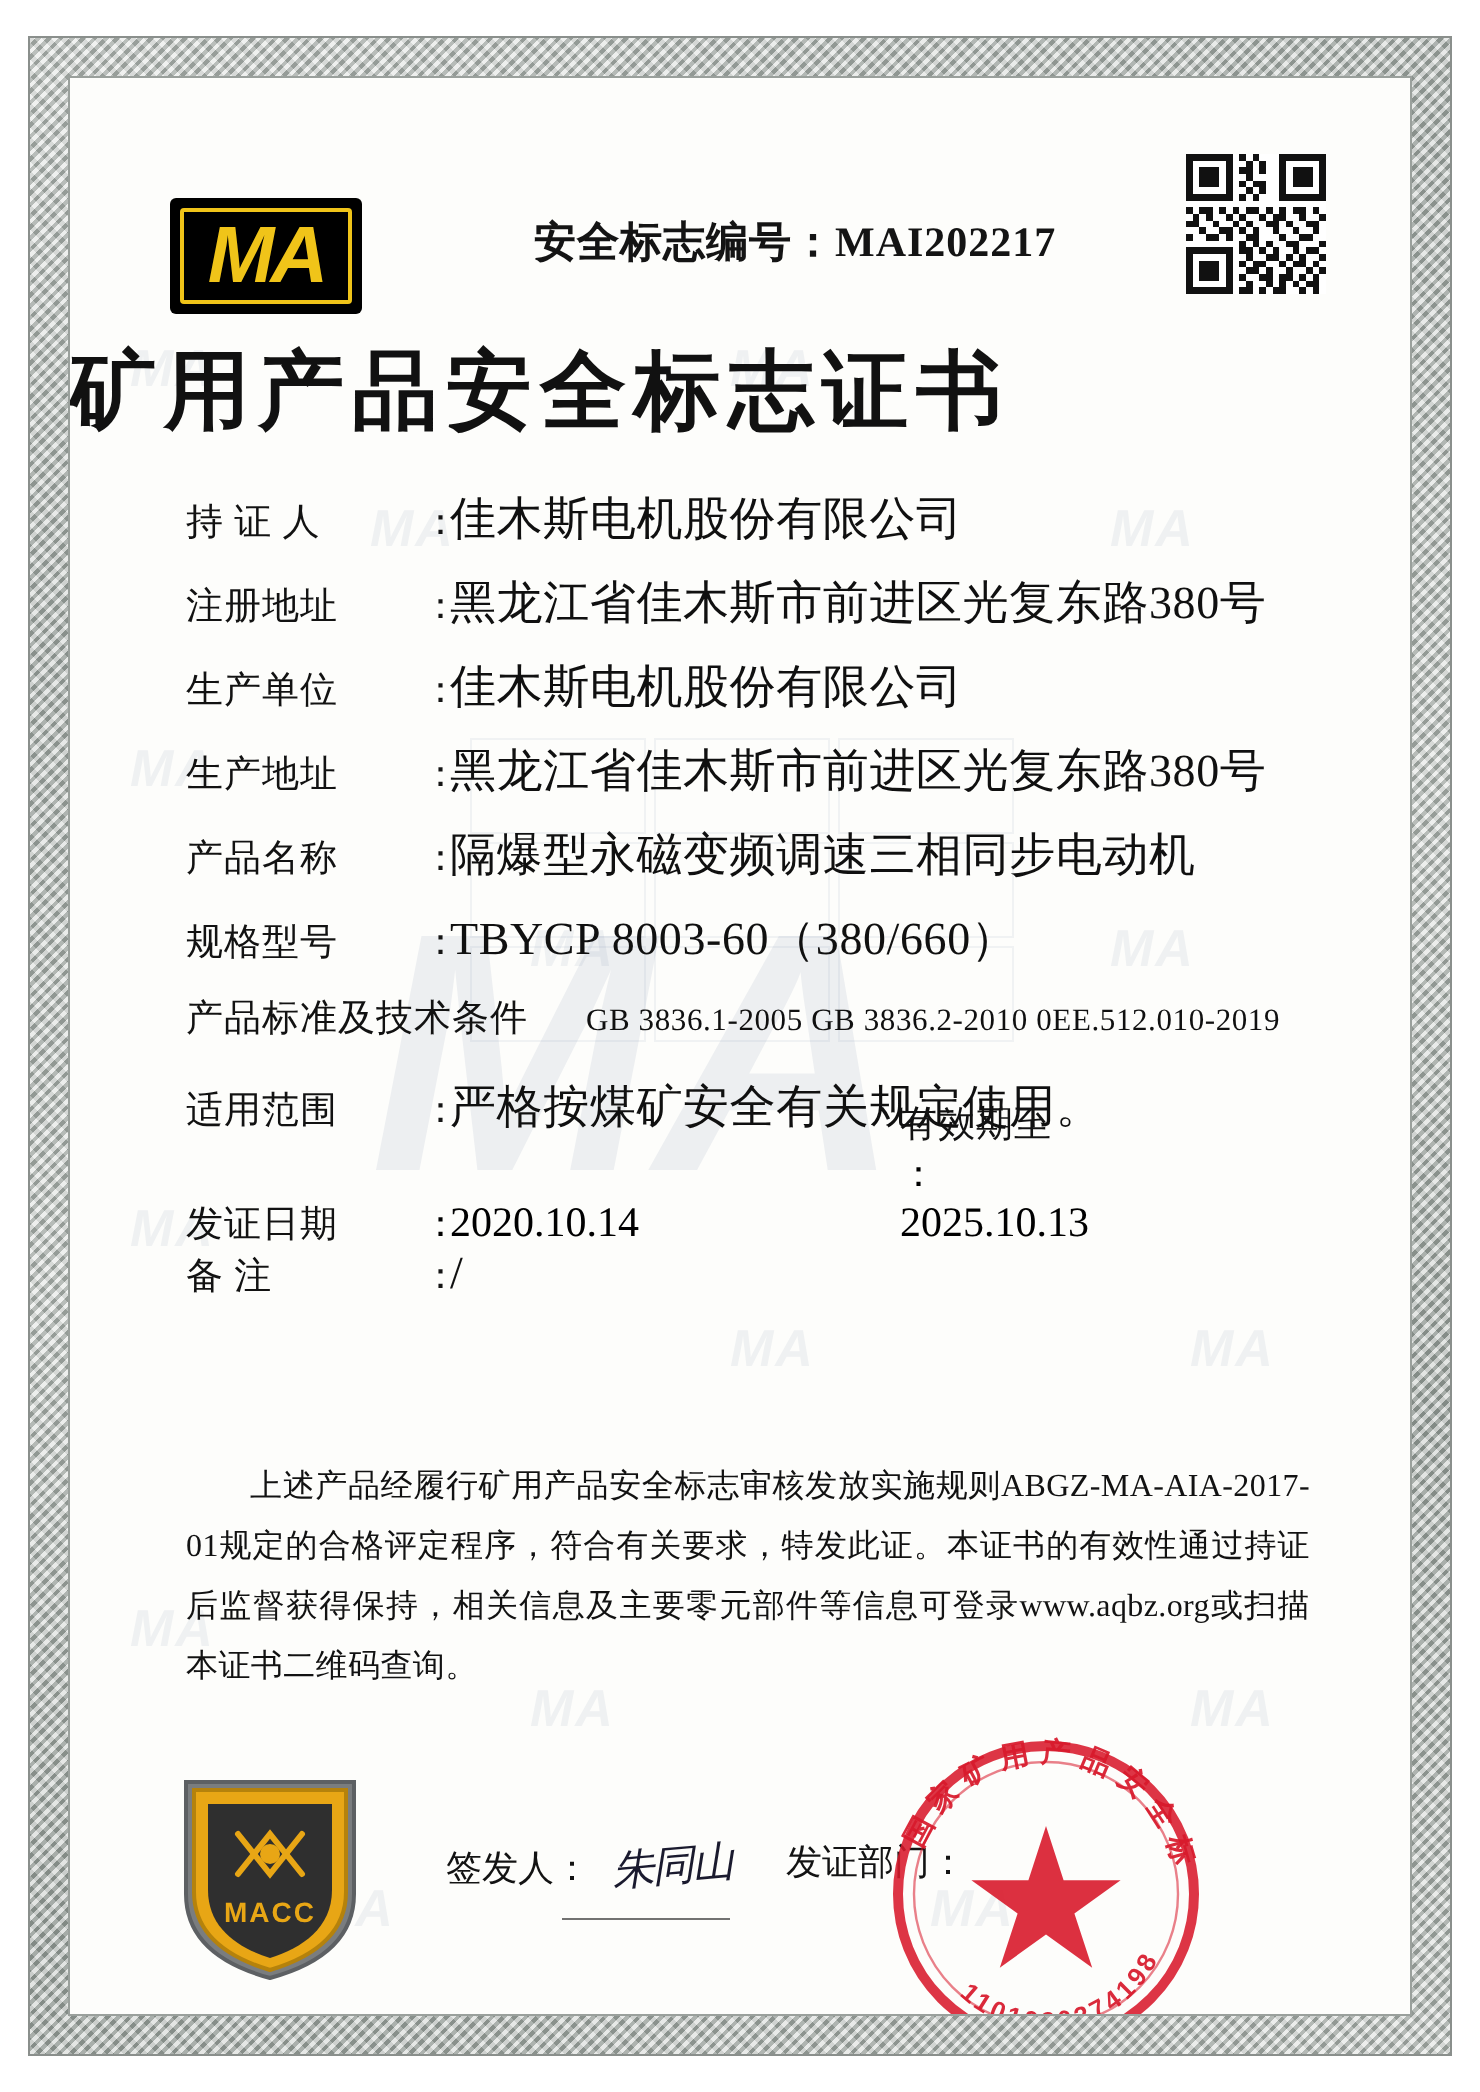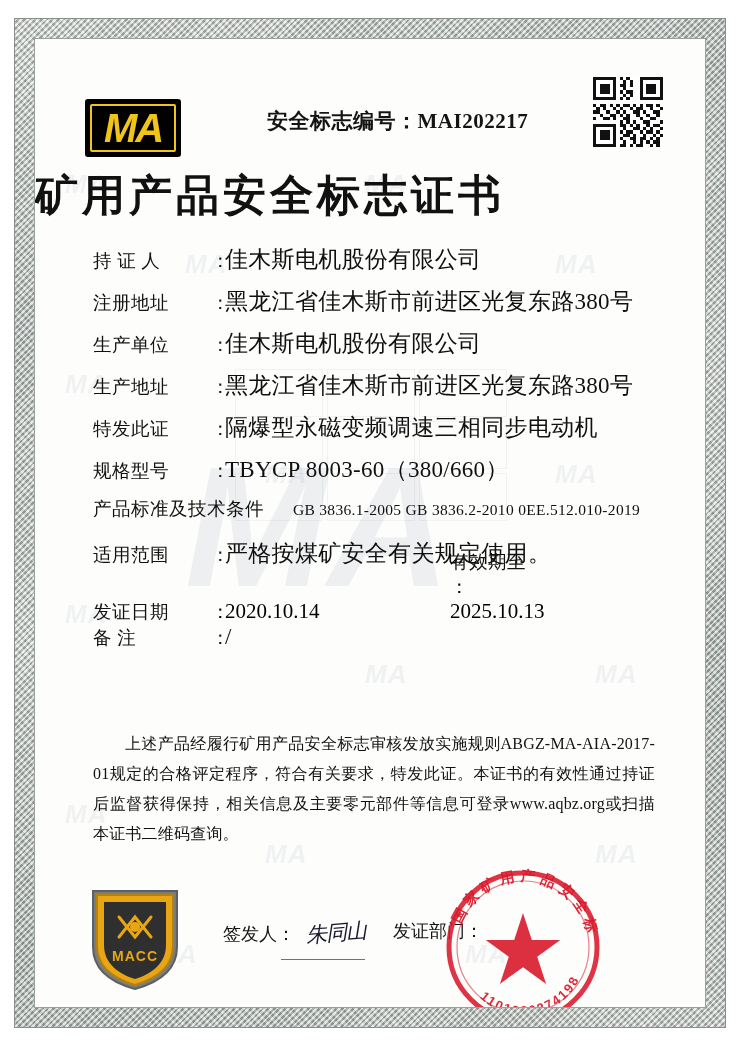--- a/index.html
+++ b/index.html
@@ -458,21 +458,21 @@
           <span class="field-value">佳木斯电机股份有限公司</span>
         </div>
 
         <div class="field-row">
           <span class="field-label">生产地址</span>
           <span class="field-colon">：</span>
           <span class="field-value">黑龙江省佳木斯市前进区光复东路380号</span>
         </div>
 
         <div class="field-row">
-          <span class="field-label">特发此证</span>
+          <span class="field-label">产品名称</span>
           <span class="field-colon">：</span>
           <span class="field-value">隔爆型永磁变频调速三相同步电动机</span>
         </div>
 
         <div class="field-row">
           <span class="field-label">规格型号</span>
           <span class="field-colon">：</span>
           <span class="field-value">TBYCP 8003-60（380/660）</span>
         </div>
 

